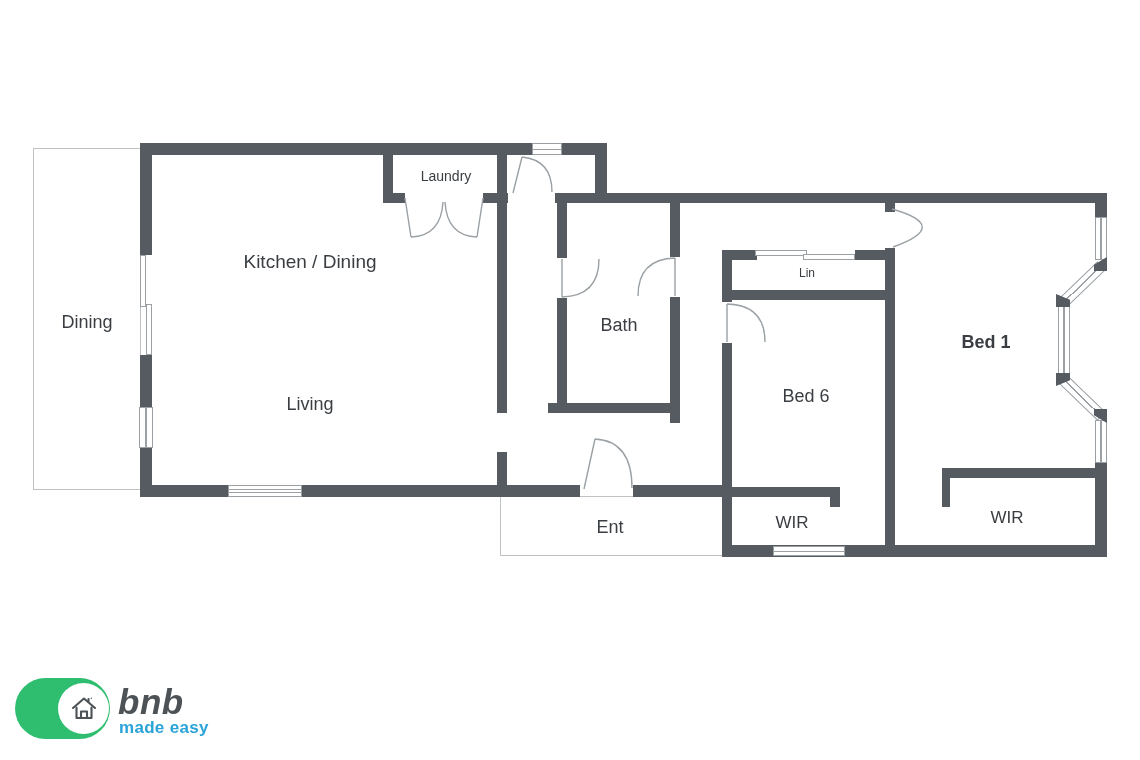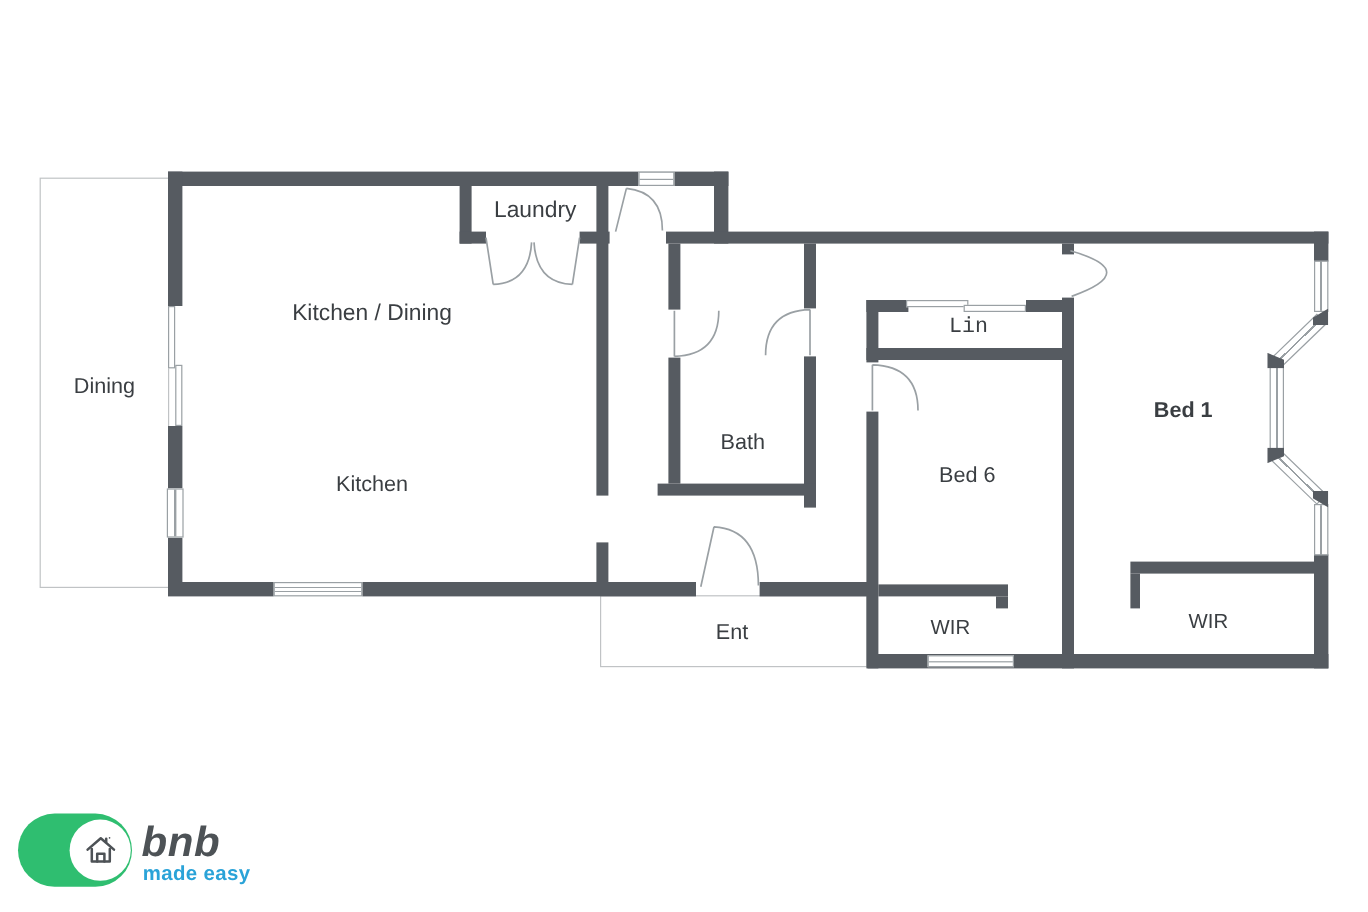--- a/index.html
+++ b/index.html
@@ -114,25 +114,25 @@
     <path d="M483,198 L477,237 M477,237 Q447,236 445,202"></path>
     <path d="M562,259 L562,297 M562,297 Q599,296 599,259"></path>
     <path d="M675,296 L675,258 M675,258 Q638,259 638,296"></path>
     <path d="M727,342 L727,304 M727,304 Q765,305 765,342"></path>
     <path d="M892,209 Q952,226 893,247"></path>
     <path d="M584,489 L595,439 M595,439 Q632,441 632,488"></path>
   </svg>
 
   <span class="lbl" style="left:87px;top:322px;font-size:18px;">Dining</span>
   <span class="lbl" style="left:310px;top:262px;font-size:19px;">Kitchen / Dining</span>
-  <span class="lbl" style="left:446px;top:176px;font-size:19px;">Laundry</span>
-  <span class="lbl" style="left:310px;top:404px;font-size:18px;">Kitchen</span>
-  <span class="lbl" style="left:619px;top:325px;font-size:18px;margin-top:44px;">Bath</span>
+  <span class="lbl" style="left:446px;top:176px;font-size:14px;">Laundry</span>
+  <span class="lbl" style="left:310px;top:404px;font-size:18px;">Living</span>
+  <span class="lbl" style="left:619px;top:325px;font-size:18px;">Bath</span>
   <span class="lbl" style="left:610px;top:527px;font-size:18px;">Ent</span>
-  <span class="lbl" style="left:807px;top:273px;font-size:18px;font-family:Liberation Mono, monospace;">Lin</span>
+  <span class="lbl" style="left:807px;top:273px;font-size:12px;">Lin</span>
   <span class="lbl" style="left:806px;top:396px;font-size:18px;">Bed 6</span>
   <span class="lbl" style="left:986px;top:342px;font-size:18px;font-weight:bold;">Bed 1</span>
   <span class="lbl" style="left:792px;top:523px;font-size:17px;">WIR</span>
   <span class="lbl" style="left:1007px;top:518px;font-size:17px;">WIR</span>
 
   <div>
     <div class="logo-pill" style="left:15px;top:678px;width:95px;height:61px;"></div>
     <div class="logo-circle" style="left:58px;top:683px;width:51px;height:51px;">
       <svg width="32" height="31" viewBox="0 0 32 31" fill="none" stroke="#4d5256" stroke-width="2.1" stroke-linecap="round" stroke-linejoin="round">
         <path d="M5,15 L16,5.5 L27,15"></path>

